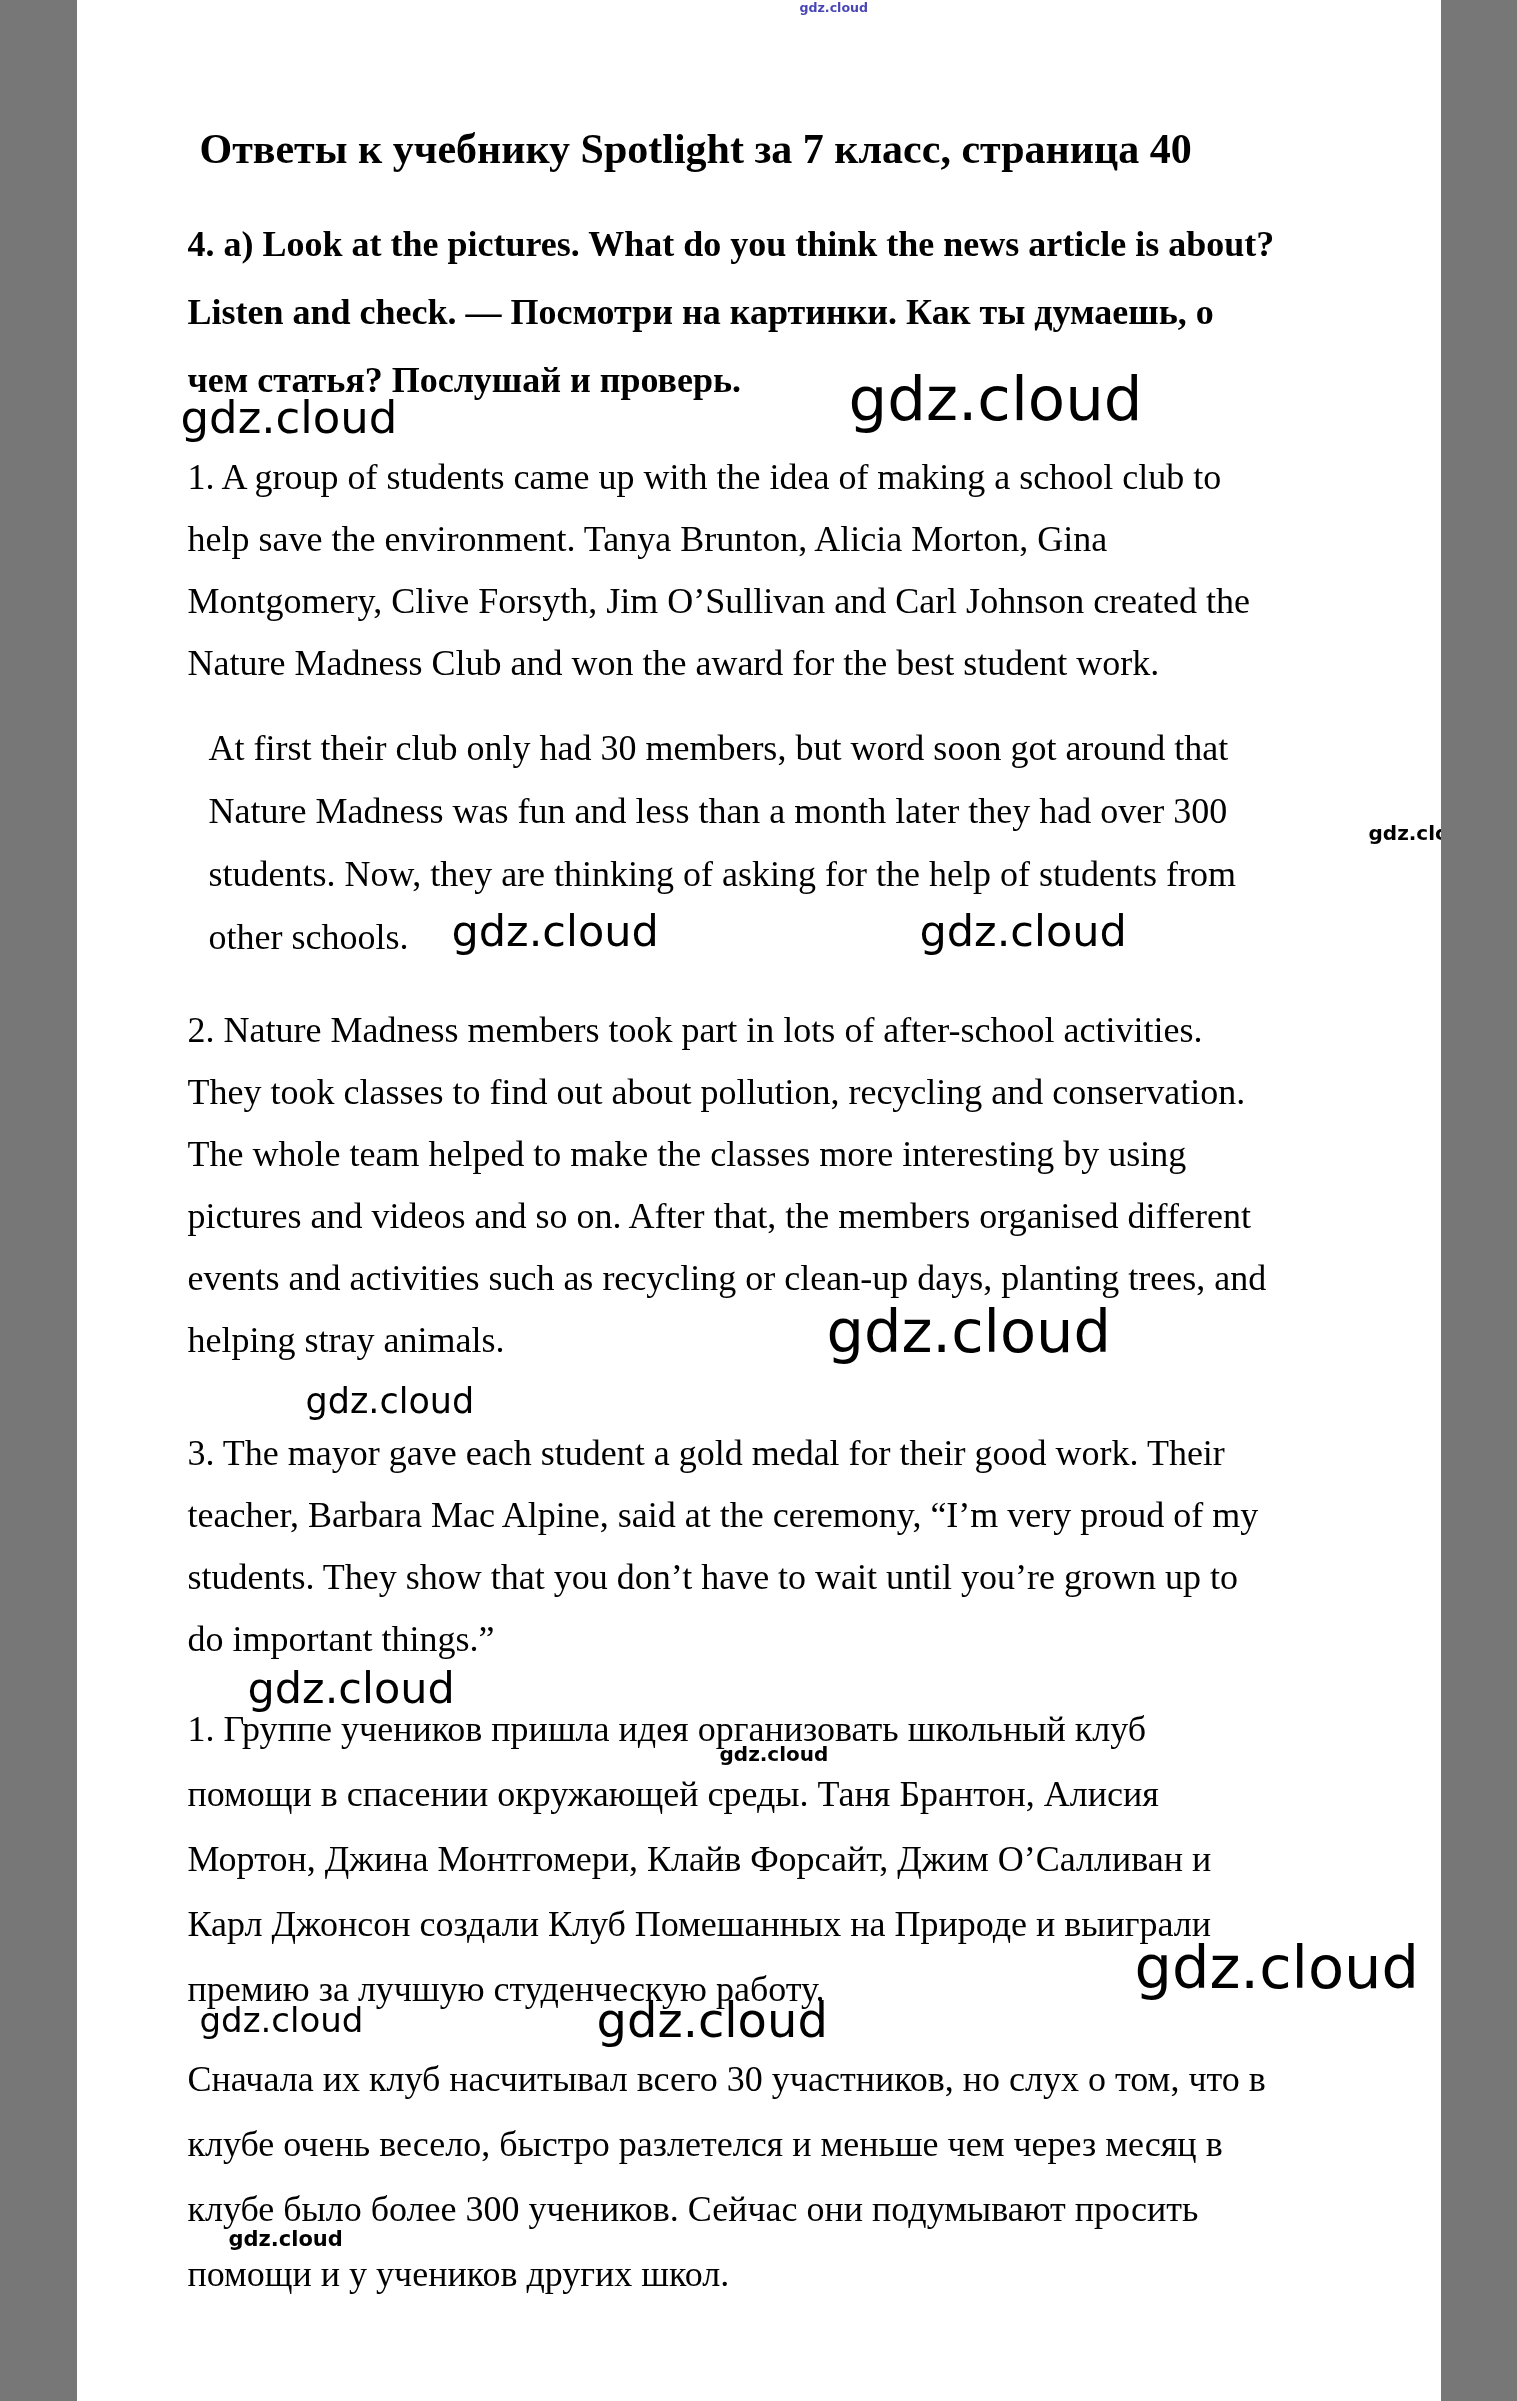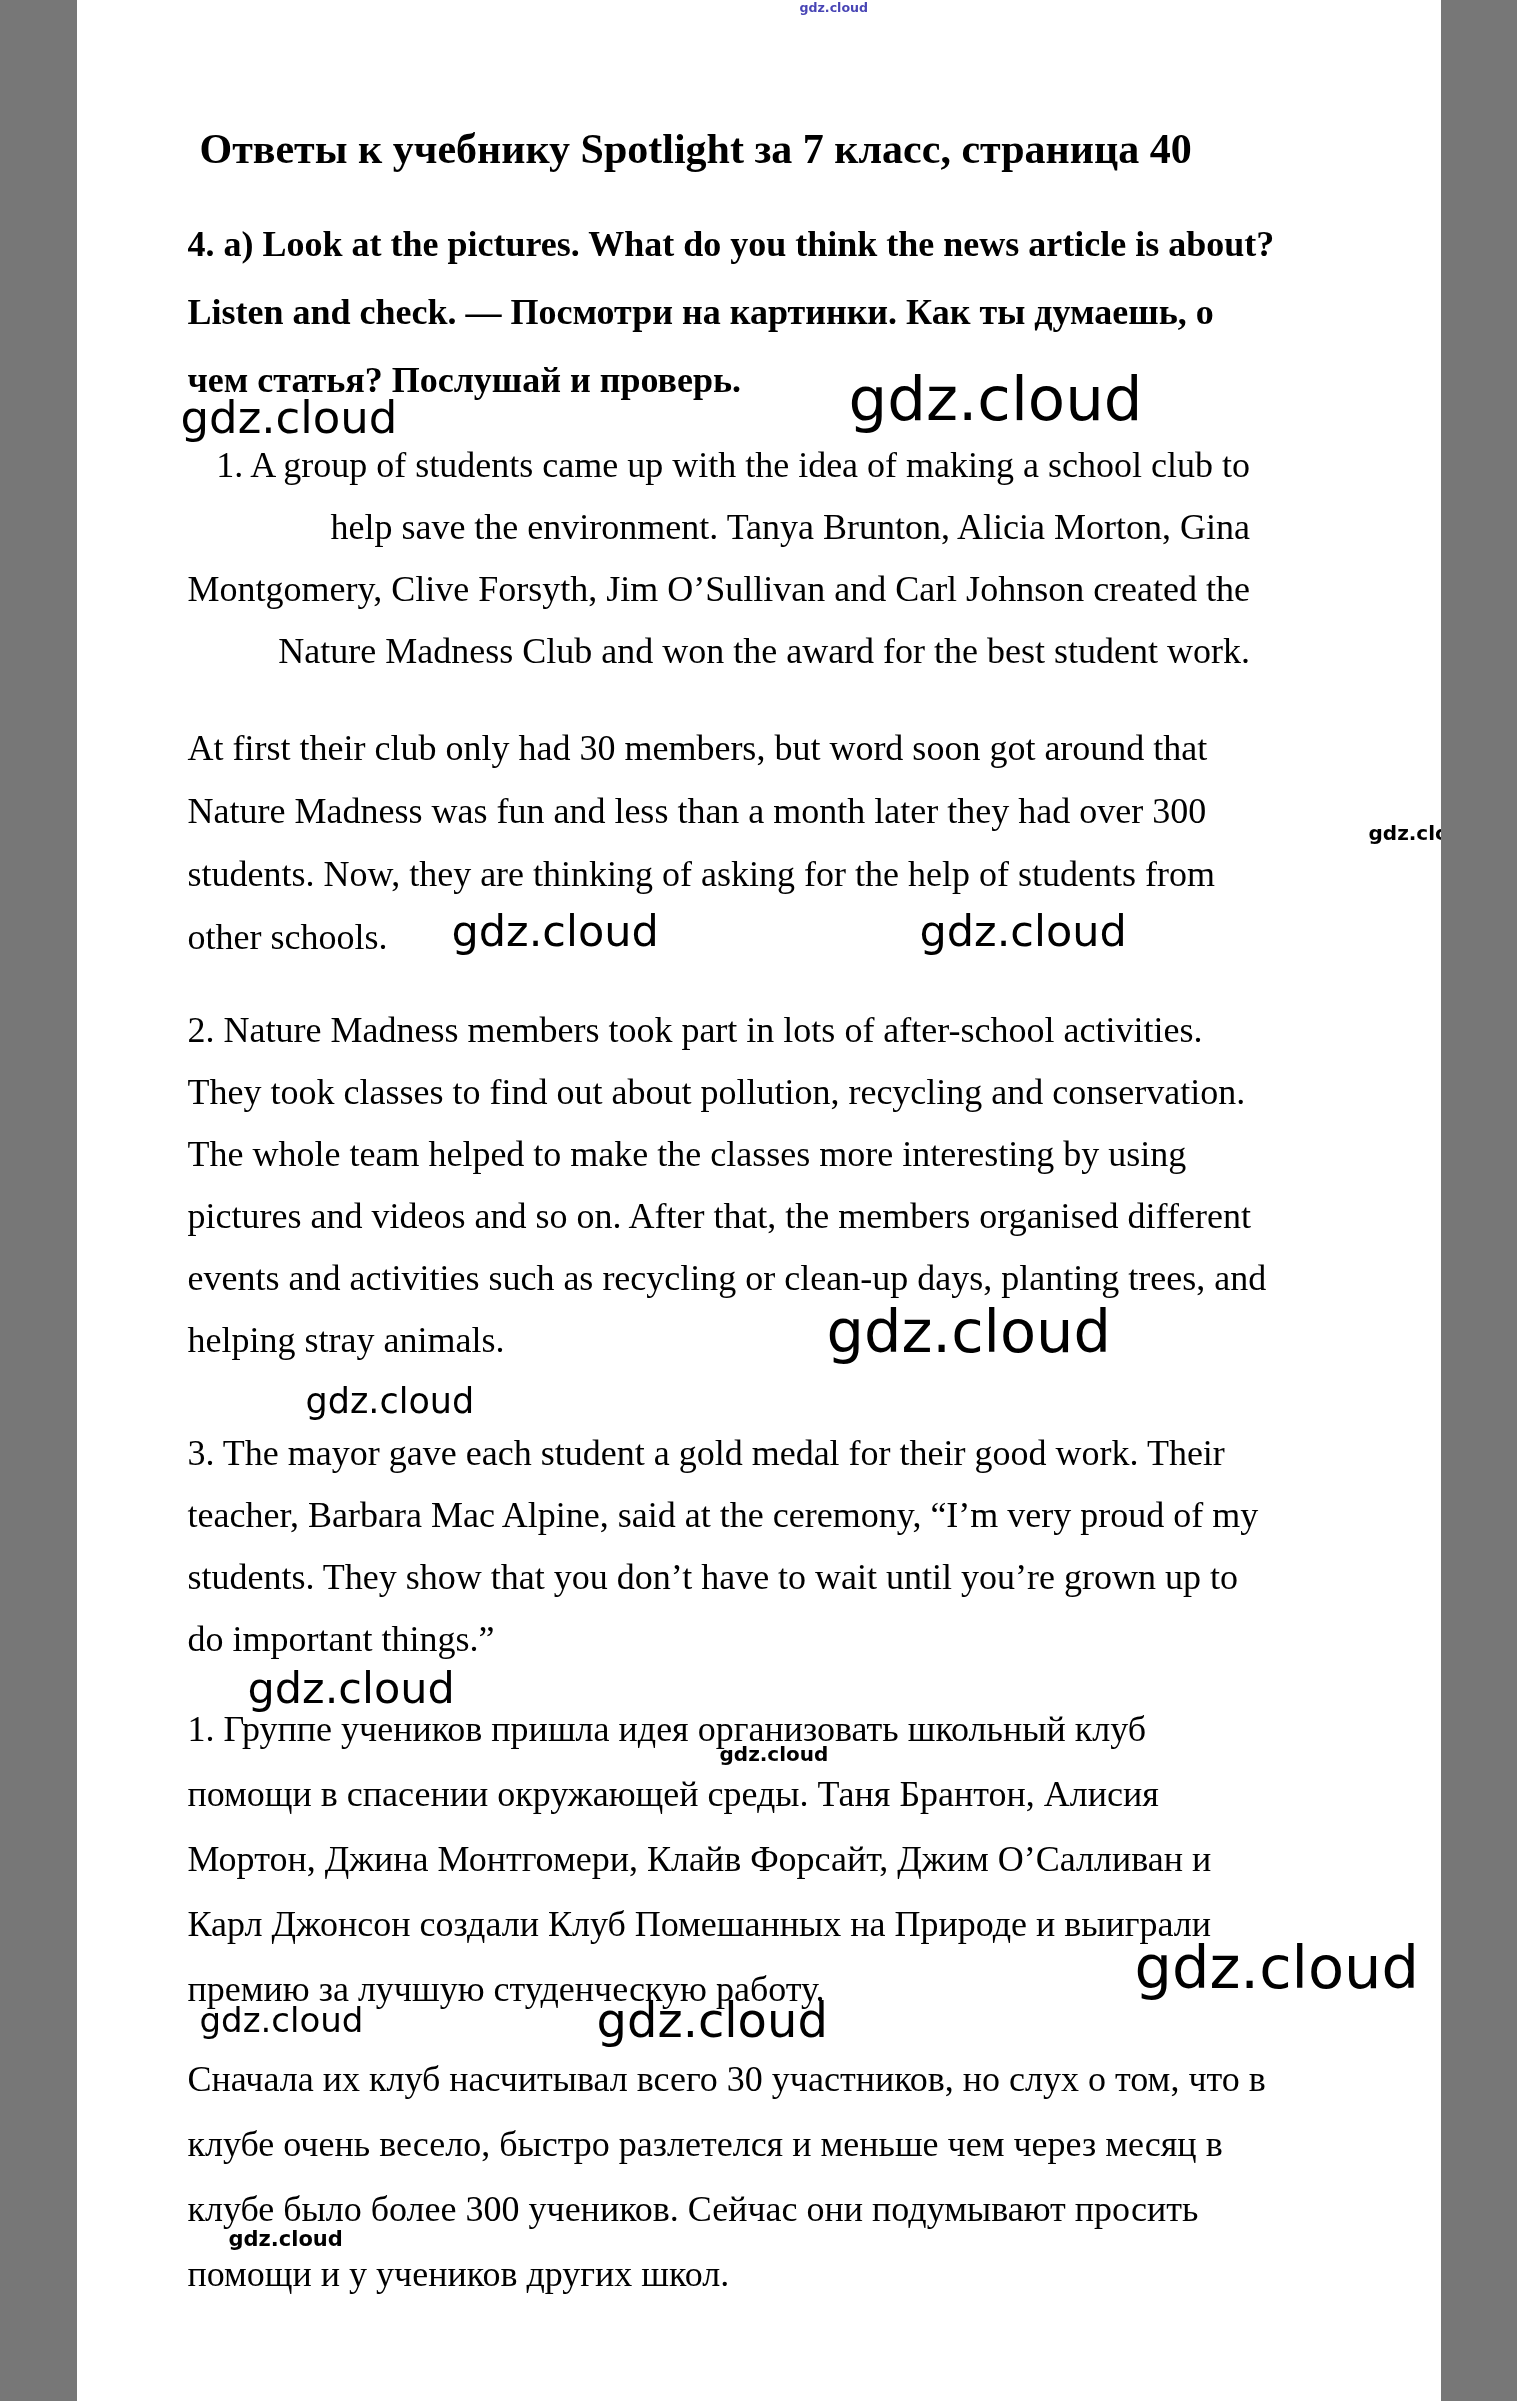--- a/index.html
+++ b/index.html
@@ -17,23 +17,23 @@
   .line { white-space: nowrap; }
 
   .title-block { left: 111px; top: 123px; }
   .title-block .line { font-size: 42px; font-weight: bold; line-height: 52px; margin-left: 12px; }
 
   .task-block { left: 111px; top: 210px; }
   .task-block .line { font-size: 36px; font-weight: bold; line-height: 68px; }
 
   .para { left: 111px; }
   .para .line { font-size: 36px; line-height: 62px; }
-  .para-en-1 { top: 434px; text-align: right; }
+  .para-en-1 { top: 446px; }
   .para-en-2 { top: 717px; }
-  .para-en-2 .line { line-height: 63px; }
+  .para-en-2 .line { line-height: 63px; margin-left: 21px; }
   .para-en-3 { top: 999px; }
   .para-en-4 { top: 1422px; }
   .para-ru-1 { top: 1697px; }
   .para-ru-1 .line { line-height: 65px; }
   .para-ru-2 { top: 2047px; }
   .para-ru-2 .line { line-height: 65px; }
 
   .wm {
     position: absolute;
     white-space: nowrap;

